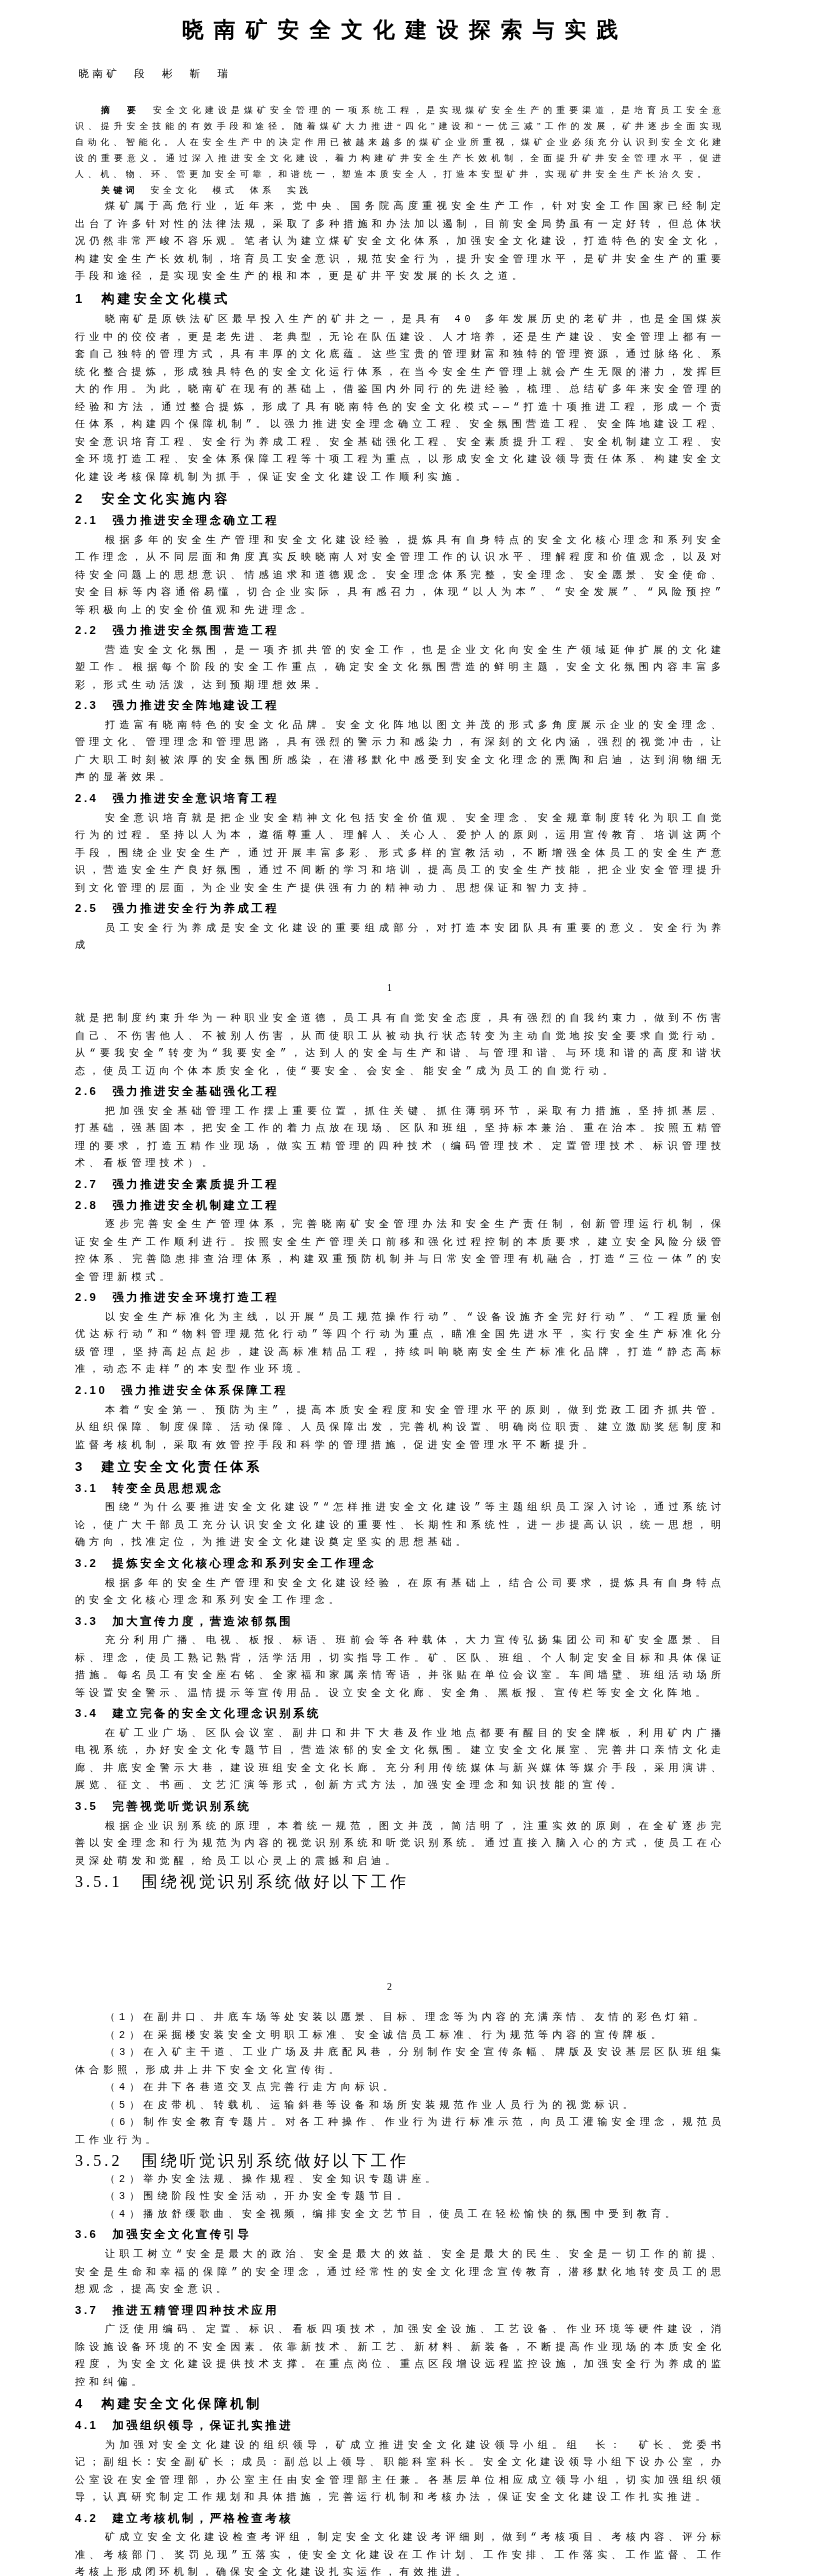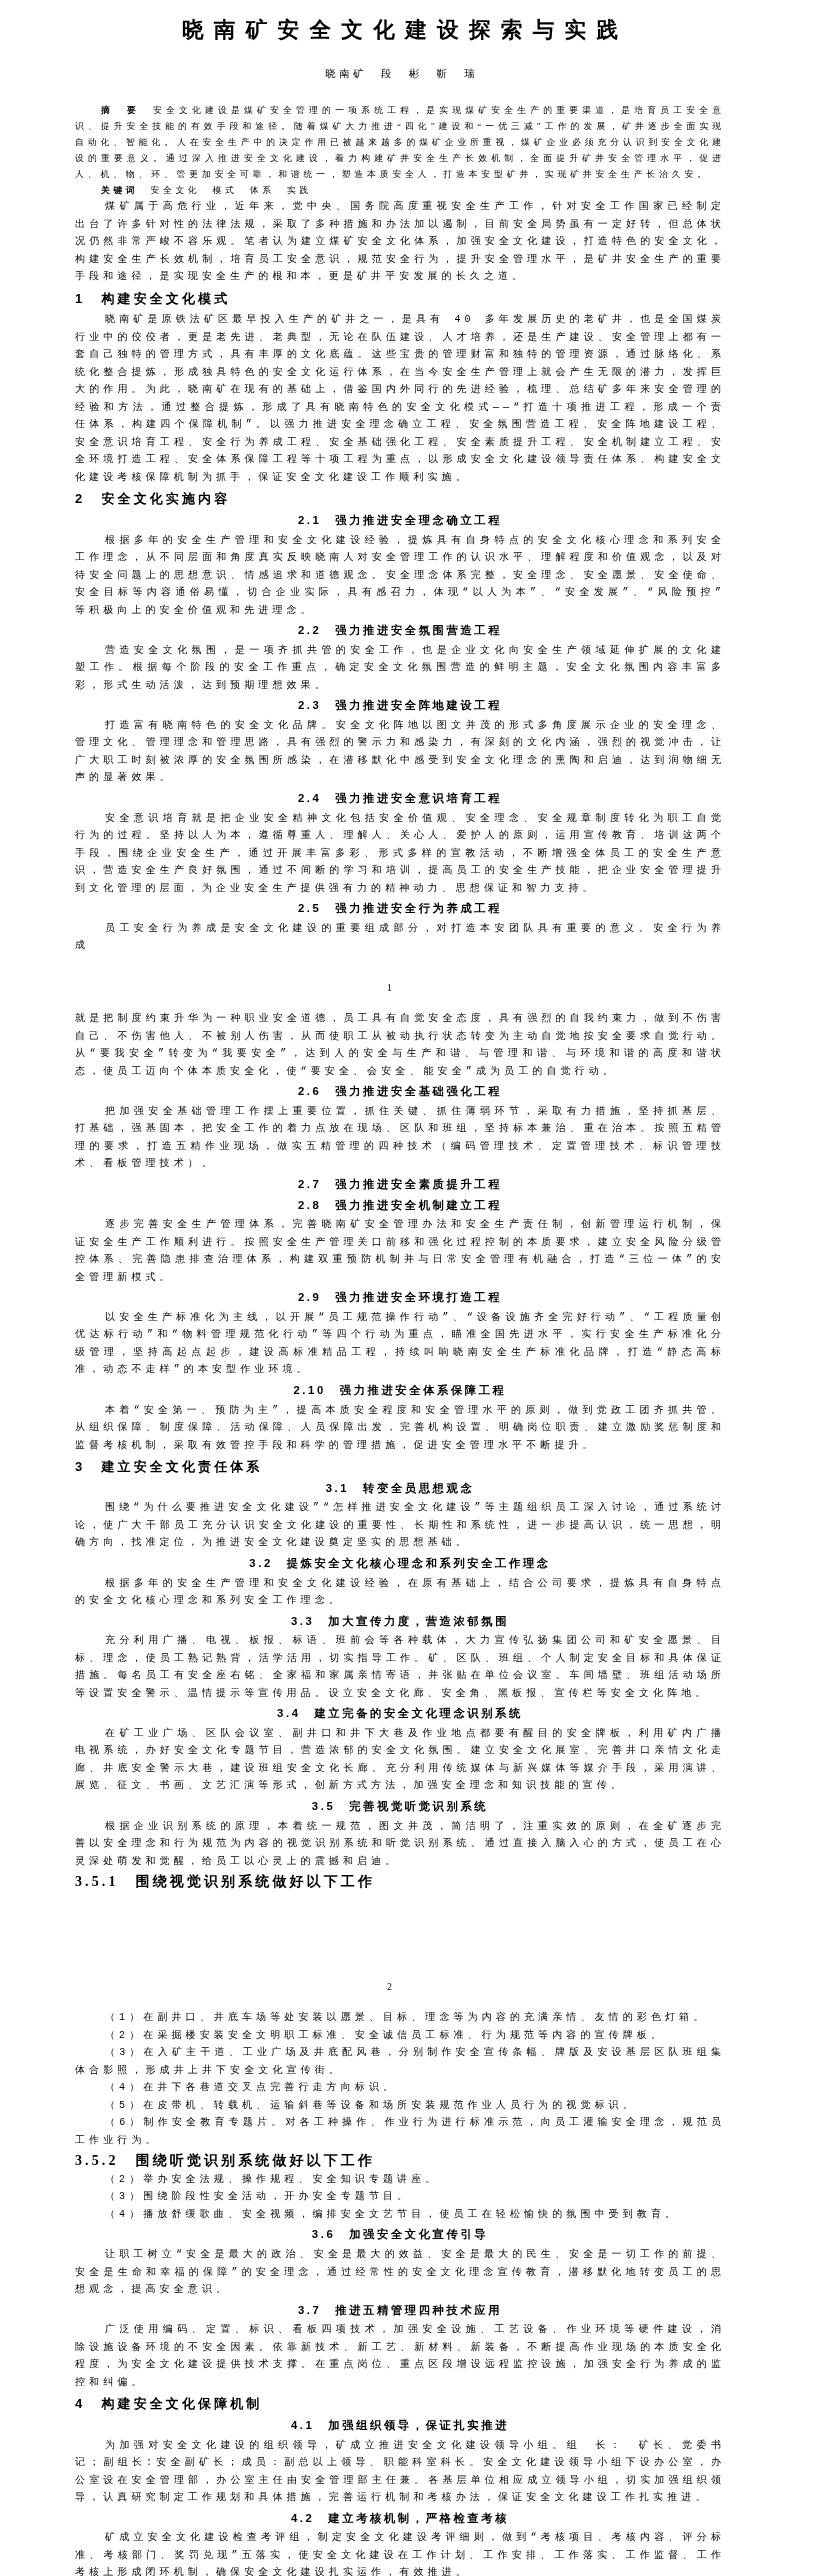--- a/index.html
+++ b/index.html
@@ -31,21 +31,20 @@
     text-align: center;
     font-family: "Liberation Sans", "DejaVu Sans", sans-serif;
     font-weight: bold;
     font-size: 21.6px;
     letter-spacing: 10.3px;
     padding-left: 10.3px; 
     line-height: 31px;
   }
   .doc-authors {
     margin: 20.6px 0 0 0;
-    text-align: center;
     font-size: 10.3px;
     letter-spacing: 3.6px;
     padding-left: 3.6px;
     line-height: 15.5px;
   }
   .abstract {
     margin: 20.6px 0 0 0;
     font-size: 8.8px;
     letter-spacing: 3.9px;
     line-height: 16px;
@@ -85,27 +84,26 @@
     letter-spacing: 3.1px;
     line-height: 18.5px;
   }
   .h2 {
     margin: 3.1px 0 2.1px 0;
     font-family: "Liberation Sans", "DejaVu Sans", sans-serif;
     font-weight: bold;
     font-size: 11.3px;
     letter-spacing: 2.6px;
     line-height: 17.5px;
-    text-align: center;
   }
   .h3 {
     margin: 2.6px 0 1.5px 0;
     font-family: "Liberation Serif", "DejaVu Serif", serif;
-    font-weight: bold;
-    font-size: 14px;
+    font-weight: normal;
+    font-size: 16px;
     letter-spacing: 3.1px;
     line-height: 17.5px;
   }
   .page-number {
     position: absolute;
     bottom: 6.2px;
     left: 0;
     right: 0;
     text-align: center;
     font-size: 9.8px;

